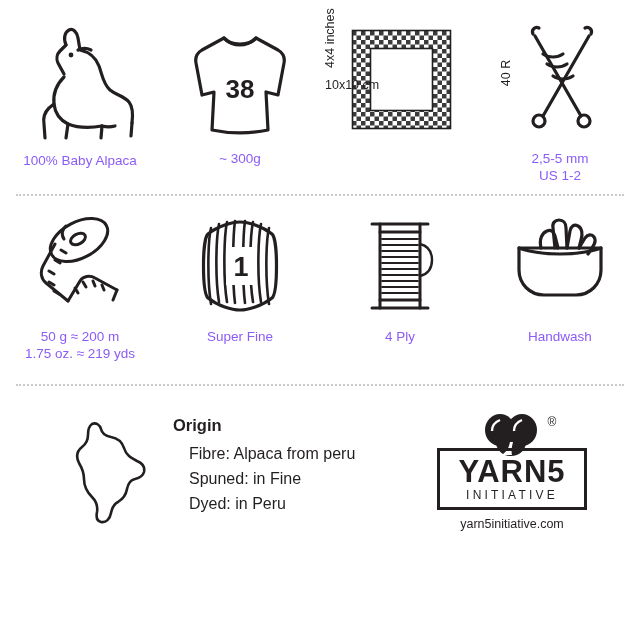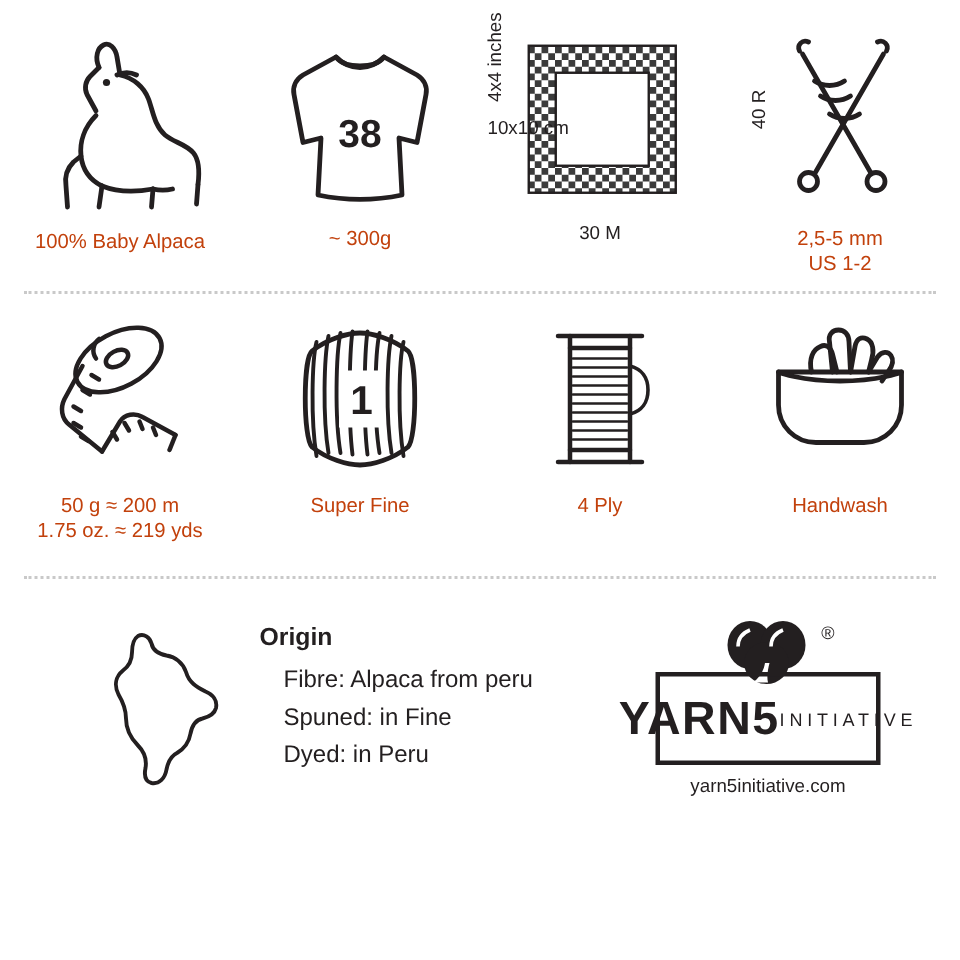--- a/index.html
+++ b/index.html
@@ -49,21 +49,21 @@
 
   .icon-box {
     display: flex;
     align-items: center;
   }
   .caption {
     margin-top: 10px;
     text-align: center;
     font-size: 13.5px;
     line-height: 17px;
-    color: #c2410c;
+    color: #8b5cf6;
   }
   .caption .l2 { display: block; }
 
   
   .gauge-wrap {
     position: relative;
     width: 150px;
     height: 136px;
   }
   .gauge-label {
@@ -130,21 +130,21 @@
     display: flex;
     flex-direction: column;
     align-items: center;
     padding-top: 2px;
   }
   .brand-box {
     border: 3px solid #231f20;
     width: 150px;
     height: 62px;
     display: flex;
-    flex-direction: row;
+    flex-direction: column;
     align-items: center;
     justify-content: center;
     box-sizing: border-box;
     position: relative;
   }
   .brand-name {
     font-size: 31px;
     font-weight: bold;
     letter-spacing: 1px;
     line-height: 30px;
@@ -222,21 +222,20 @@
             </pattern>
           </defs>
           <rect x="27" y="8" width="99" height="99" fill="url(#checks)"></rect>
           <rect x="45" y="26" width="63" height="63" fill="#ffffff"></rect>
           <rect x="27.5" y="8.5" width="98" height="98" fill="none" stroke="#231f20" stroke-width="1.6"></rect>
           <rect x="45.5" y="26.5" width="62" height="62" fill="none" stroke="#231f20" stroke-width="1.6"></rect>
         </svg>
         <div class="gauge-label gauge-left">4x4 inches</div>
         <div class="gauge-label gauge-right">40 R</div>
         <div class="gauge-center">10x10 cm</div>
-        <div class="gauge-label gauge-bottom">30 M</div>
       </div>
     </div>
 
     <div class="cell">
       <div class="icon-box">
         <svg width="110" height="118" viewBox="0 0 110 118" fill="none" stroke="#231f20" stroke-width="3.2" stroke-linecap="round" stroke-linejoin="round">
           <path d="M30 14l46 80"></path>
           <path d="M28 12c-2-4 2-8 6-6"></path>
           <circle cx="79" cy="99" r="6"></circle>
           <path d="M84 14L38 94"></path>

